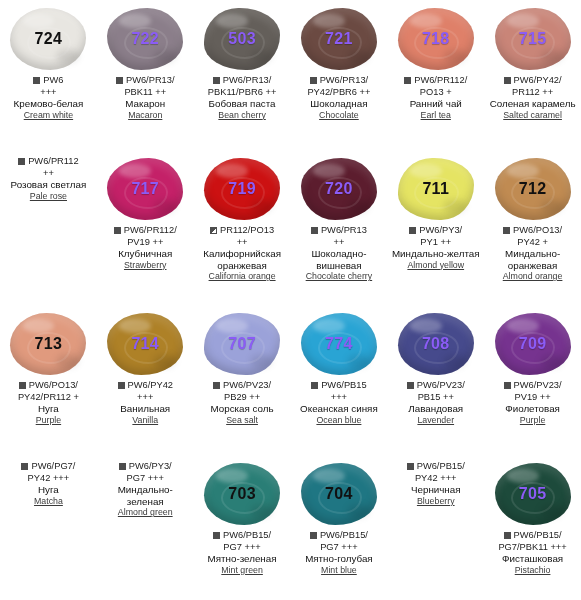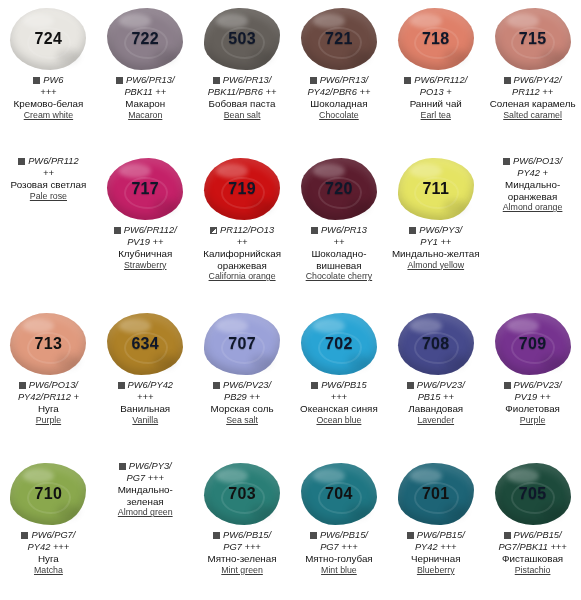--- a/index.html
+++ b/index.html
@@ -95,36 +95,35 @@
 
   .blob-num {
     position: relative;
     z-index: 4;
     font-size: 16px;
     font-weight: bold;
     letter-spacing: 0.3px;
     line-height: 1;
     font-family: "Liberation Sans", "DejaVu Sans", sans-serif;
   }
-  .num-light { color: #0f172a; text-shadow: 0 1px 1px rgba(0,0,0,0.25); }
+  .num-light { color: #8b5cf6; text-shadow: 0 1px 1px rgba(0,0,0,0.25); }
   .num-dark  { color: #111111; }
 
   
   .info {
     width: 100%;
     padding: 0 3px;
     text-align: center;
   }
   .pigline {
     font-size: 9.3px;
     line-height: 11.5px;
     color: #222;
     text-align: center;
     white-space: nowrap;
-    font-style: italic;
   }
   .pigline.first {
     display: flex;
     align-items: center;
     justify-content: center;
     gap: 3px;
   }
   .opacity-icon {
     display: inline-block;
     width: 7px;
@@ -209,21 +208,21 @@
         </div>
         <span class="blob-num num-light">503</span>
       </div>
       <div class="info">
         <div class="pigline first">
           <span class="opacity-icon full"></span>
           <span>PW6/PR13/</span>
         </div>
         <div class="pigline">PBK11/PBR6 ++</div>
         <div class="name-ru">Бобовая паста</div>
-        <div class="name-en">Bean salt</div>
+        <div class="name-en">Bean cherry</div>
       </div>
     </div>
     <div class="cell">
       <div class="blob-wrap">
         <div class="blob v4" style="background: rgb(107, 74, 66);">
           <div class="gloss-a"></div>
           <div class="gloss-b"></div>
           <div class="gloss-c"></div>
         </div>
         <span class="blob-num num-light">721</span>
@@ -359,20 +358,28 @@
         <div class="pigline first">
           <span class="opacity-icon full"></span>
           <span>PW6/PY3/</span>
         </div>
         <div class="pigline">PY1 ++</div>
         <div class="name-ru">Миндально-желтая</div>
         <div class="name-en">Almond yellow</div>
       </div>
     </div>
     <div class="cell">
+      <div class="blob-wrap">
+        <div class="blob v4" style="background: rgb(192, 139, 82);">
+          <div class="gloss-a"></div>
+          <div class="gloss-b"></div>
+          <div class="gloss-c"></div>
+        </div>
+        <span class="blob-num num-dark">712</span>
+      </div>
       <div class="info">
         <div class="pigline first">
           <span class="opacity-icon full"></span>
           <span>PW6/PO13/</span>
         </div>
         <div class="pigline">PY42 +</div>
         <div class="name-ru">Миндально-</div>
         <div class="name-ru">оранжевая</div>
         <div class="name-en">Almond orange</div>
       </div>
@@ -396,21 +403,21 @@
         <div class="name-en">Purple</div>
       </div>
     </div>
     <div class="cell">
       <div class="blob-wrap">
         <div class="blob v2" style="background: rgb(174, 129, 39);">
           <div class="gloss-a"></div>
           <div class="gloss-b"></div>
           <div class="gloss-c"></div>
         </div>
-        <span class="blob-num num-light">634</span>
+        <span class="blob-num num-light">714</span>
       </div>
       <div class="info">
         <div class="pigline first">
           <span class="opacity-icon full"></span>
           <span>PW6/PY42</span>
         </div>
         <div class="pigline">+++</div>
         <div class="name-ru">Ванильная</div>
         <div class="name-en">Vanilla</div>
       </div>
@@ -434,21 +441,21 @@
         <div class="name-en">Sea salt</div>
       </div>
     </div>
     <div class="cell">
       <div class="blob-wrap">
         <div class="blob v4" style="background: rgb(41, 164, 212);">
           <div class="gloss-a"></div>
           <div class="gloss-b"></div>
           <div class="gloss-c"></div>
         </div>
-        <span class="blob-num num-light">702</span>
+        <span class="blob-num num-light">774</span>
       </div>
       <div class="info">
         <div class="pigline first">
           <span class="opacity-icon full"></span>
           <span>PW6/PB15</span>
         </div>
         <div class="pigline">+++</div>
         <div class="name-ru">Океанская синяя</div>
         <div class="name-en">Ocean blue</div>
       </div>
@@ -485,28 +492,20 @@
         <div class="pigline first">
           <span class="opacity-icon full"></span>
           <span>PW6/PV23/</span>
         </div>
         <div class="pigline">PV19 ++</div>
         <div class="name-ru">Фиолетовая</div>
         <div class="name-en">Purple</div>
       </div>
     </div>
     <div class="cell">
-      <div class="blob-wrap">
-        <div class="blob v3" style="background: rgb(138, 168, 77);">
-          <div class="gloss-a"></div>
-          <div class="gloss-b"></div>
-          <div class="gloss-c"></div>
-        </div>
-        <span class="blob-num num-dark">710</span>
-      </div>
       <div class="info">
         <div class="pigline first">
           <span class="opacity-icon full"></span>
           <span>PW6/PG7/</span>
         </div>
         <div class="pigline">PY42 +++</div>
         <div class="name-ru">Нуга</div>
         <div class="name-en">Matcha</div>
       </div>
     </div>
@@ -554,28 +553,20 @@
         <div class="pigline first">
           <span class="opacity-icon full"></span>
           <span>PW6/PB15/</span>
         </div>
         <div class="pigline">PG7 +++</div>
         <div class="name-ru">Мятно-голубая</div>
         <div class="name-en">Mint blue</div>
       </div>
     </div>
     <div class="cell">
-      <div class="blob-wrap">
-        <div class="blob v3" style="background: rgb(29, 100, 118);">
-          <div class="gloss-a"></div>
-          <div class="gloss-b"></div>
-          <div class="gloss-c"></div>
-        </div>
-        <span class="blob-num num-dark">701</span>
-      </div>
       <div class="info">
         <div class="pigline first">
           <span class="opacity-icon full"></span>
           <span>PW6/PB15/</span>
         </div>
         <div class="pigline">PY42 +++</div>
         <div class="name-ru">Черничная</div>
         <div class="name-en">Blueberry</div>
       </div>
     </div>

